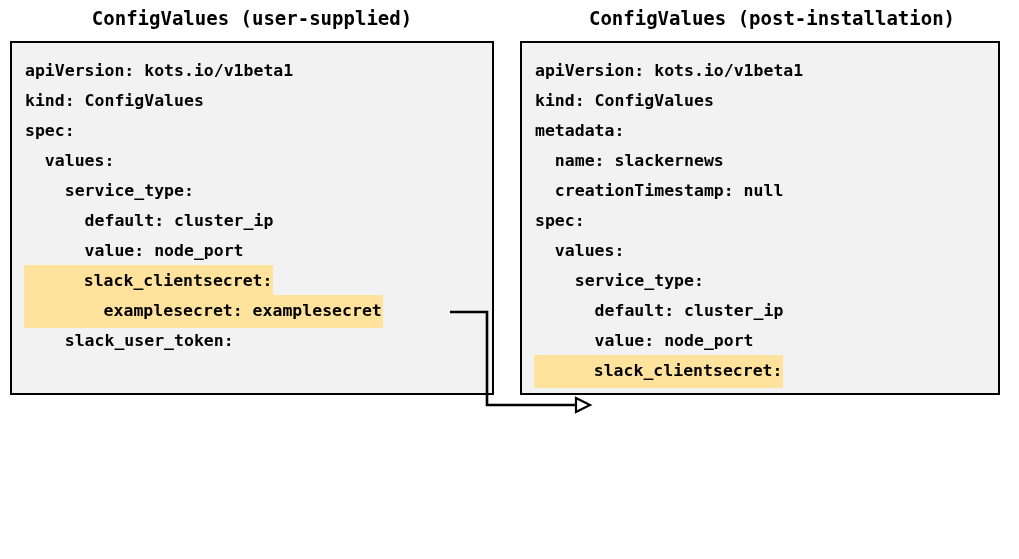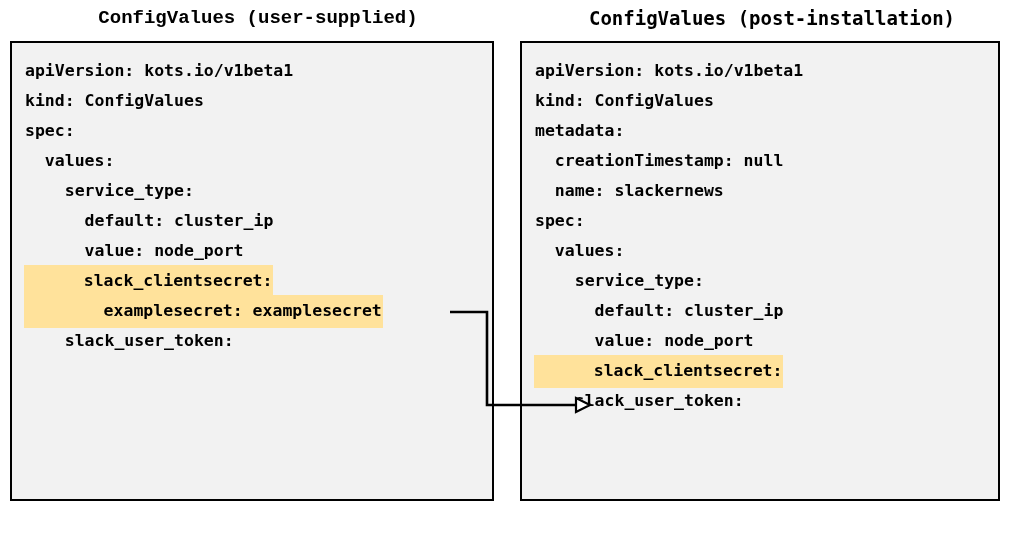--- a/index.html
+++ b/index.html
@@ -24,28 +24,28 @@
     position: absolute;
     top: 7px;
     font-family: "DejaVu Sans Mono", "Liberation Mono", monospace;
     font-size: 19px;
     font-weight: bold;
     color: #000000;
     letter-spacing: 0px;
     white-space: pre;
     text-align: center;
   }
-  #title-left  { left: 16px;  width: 484px; font-family: Liberation Mono, monospace; }
+  #title-left  { left: 10px;  width: 484px; }
   #title-right { left: 532px; width: 480px; }
 
   
   .code-box {
     position: absolute;
     top: 41px;
-    height: 460px;
+    height: 354px;
     box-sizing: border-box;
     background: #f2f2f2;
     border: 2px solid #000000;
     overflow: hidden;
   }
   #box-left  { left: 10px;  width: 484px; }
   #box-right { left: 520px; width: 480px; }
 
   .code-lines {
     position: absolute;
@@ -109,22 +109,22 @@
       </ul>
   </div>
 
   <div class="panel-title" id="title-right">ConfigValues (post-installation)</div>
 
   <div class="code-box" id="box-right">
     <ul class="code-lines" id="lines-right">
         <li class="code-line"><span class="txt">apiVersion: kots.io/v1beta1</span></li>
         <li class="code-line"><span class="txt">kind: ConfigValues</span></li>
         <li class="code-line"><span class="txt">metadata:</span></li>
+        <li class="code-line"><span class="txt">  name: slackernews</span></li>
         <li class="code-line"><span class="txt">  creationTimestamp: null</span></li>
-        <li class="code-line"><span class="txt">  name: slackernews</span></li>
         <li class="code-line"><span class="txt">spec:</span></li>
         <li class="code-line"><span class="txt">  values:</span></li>
         <li class="code-line"><span class="txt">    service_type:</span></li>
         <li class="code-line"><span class="txt">      default: cluster_ip</span></li>
         <li class="code-line"><span class="txt">      value: node_port</span></li>
         <li class="code-line hl"><span class="txt">    slack_clientsecret:</span></li>
         <li class="code-line"><span class="txt">    slack_user_token:</span></li>
       </ul>
   </div>
 

